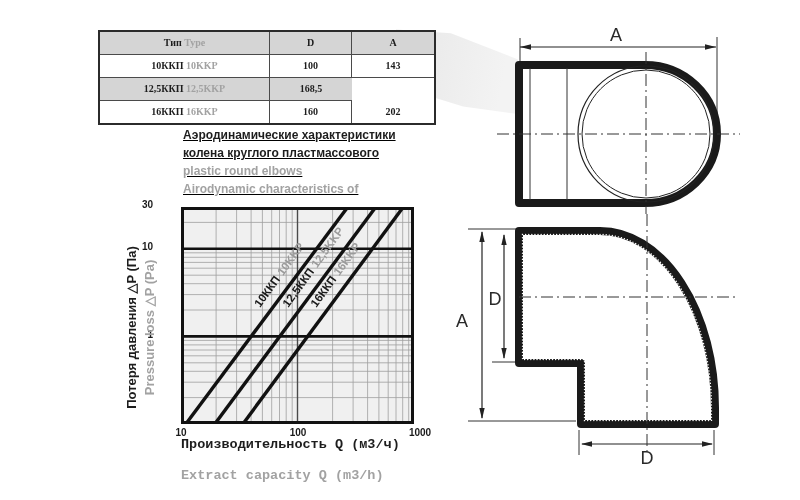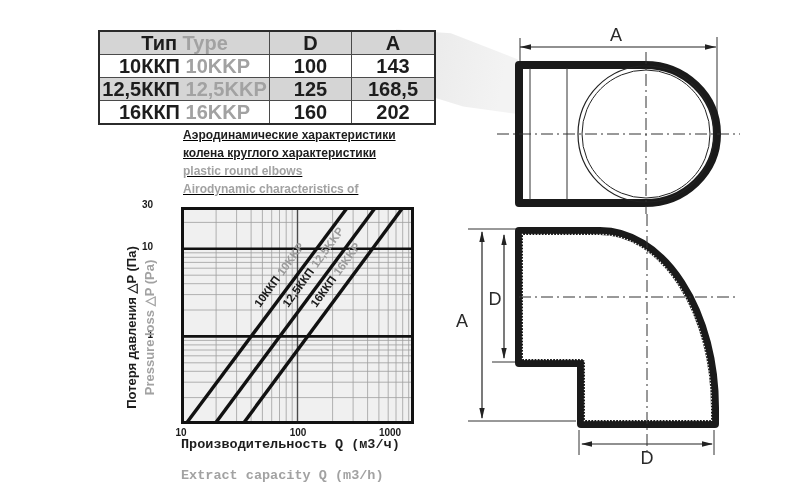--- a/index.html
+++ b/index.html
@@ -4,21 +4,21 @@
 <style>
   html,body{margin:0;padding:0;background:#fff;}
   #page{position:relative;width:800px;height:500px;background:#fff;overflow:hidden;
         font-family:"Liberation Sans",sans-serif;}
   
   #swoosh{position:absolute;left:396px;top:20px;width:122px;height:94px;
           background:linear-gradient(100deg,#e7e7e7 0%,#f3f3f3 85%);
           clip-path:polygon(0 10%,45% 14%,100% 42%,100% 100%,55% 92%,0 70%);}
   
   #dims-table{position:absolute;left:98px;top:30px;width:334px;
-              border:2px solid #2b2b2b;background:#fff;font-size:20px;font-weight:700;}
+              border:2px solid #2b2b2b;background:#fff;font-size:10px;font-weight:700;font-family:Liberation Serif, serif;}
   .tr{display:grid;grid-template-columns:170px 82px 82px;}
   .tr .td{height:22px;line-height:22px;text-align:center;border-right:1px solid #4a4a4a;
           border-bottom:1px solid #4a4a4a;white-space:nowrap;overflow:hidden;}
   .tr .td:last-child{border-right:none;}
   .tr:last-child .td{border-bottom:none;}
   .tr.shaded .td{background:#d5d5d5;}
   .ru{color:#1d1d1d;} .en{color:#a2a2a2;}
   
   #chart-title{position:absolute;left:183px;top:126px;width:270px;
                font-size:12px;font-weight:600;line-height:18px;text-decoration:underline;}
@@ -48,44 +48,43 @@
       <div class="td ru">D</div>
       <div class="td ru">A</div>
     </div>
     <div class="tr">
       <div class="td"><span class="ru">10ККП</span> <span class="en">10KKP</span></div>
       <div class="td ru">100</div>
       <div class="td ru">143</div>
     </div>
     <div class="tr shaded">
       <div class="td"><span class="ru">12,5ККП</span> <span class="en">12,5KKP</span></div>
-      <div class="td ru">125</div>
       <div class="td ru">168,5</div>
     </div>
     <div class="tr">
       <div class="td"><span class="ru">16ККП</span> <span class="en">16KKP</span></div>
       <div class="td ru">160</div>
       <div class="td ru">202</div>
     </div>
   </div>
 
   <div id="chart-title">
     <div class="ru">Аэродинамические характеристики</div>
-    <div class="ru">колена круглого характеристики</div>
+    <div class="ru">колена круглого пластмассового</div>
     <div class="en">plastic round elbows</div>
     <div class="en">Airodynamic characteristics of</div>
   </div>
 
   <div class="tick y" style="left:118px;top:199px;">30</div>
   <div class="tick y" style="left:118px;top:241px;">10</div>
   <div class="tick y" style="left:118px;top:329px;">1</div>
 
   <div class="tick x" style="left:161px;top:427px;">10</div>
   <div class="tick x" style="left:278px;top:427px;">100</div>
-  <div class="tick x" style="left:370px;top:427px;">1000</div>
+  <div class="tick x" style="left:400px;top:427px;">1000</div>
 
   <div class="yttl ru" style="left:31px;top:320px;">Потеря давления  △P (Па)</div>
   <div class="yttl en" style="left:49px;top:320px;">Pressure loss  △P (Pa)</div>
   <div class="xttl ru" style="top:437px;">Производительность Q (м3/ч)</div>
   <div class="xttl en" style="top:468px;">Extract capacity Q (m3/h)</div>
 
   <div id="plot"><svg width="233" height="217" viewBox="0 0 233 217">
         <rect x="0" y="0" width="233" height="217" fill="#f0f0f0"></rect>
         <line x1="35.1" y1="0.0" x2="35.1" y2="217.0" stroke="#9e9e9e" stroke-width="0.8"></line>
         <line x1="55.6" y1="0.0" x2="55.6" y2="217.0" stroke="#9e9e9e" stroke-width="0.8"></line>

